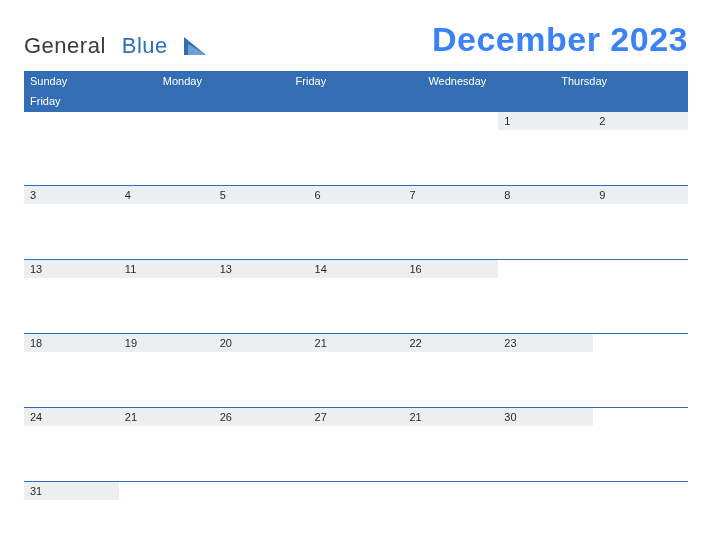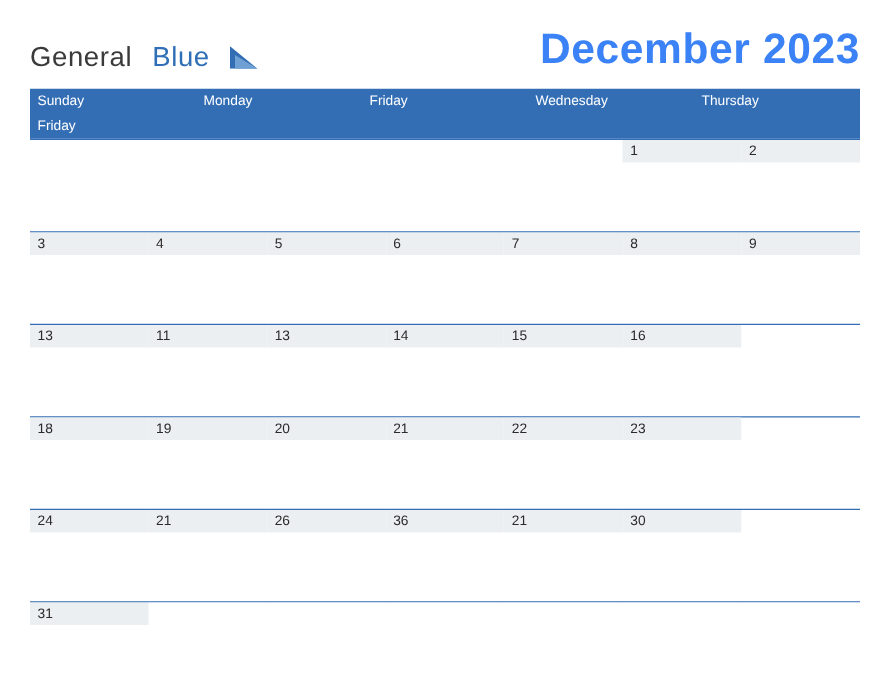--- a/index.html
+++ b/index.html
@@ -148,23 +148,20 @@
         <div class="cell">
           <span class="num">11</span>
         </div>
         <div class="cell">
           <span class="num">13</span>
         </div>
         <div class="cell">
           <span class="num">14</span>
         </div>
         <div class="cell">
-          <span class="num">15</span>
-        </div>
-        <div class="cell">
           <span class="num">16</span>
         </div>
       </div>
       <div class="week">
         <div class="cell">
           <span class="num">18</span>
         </div>
         <div class="cell">
           <span class="num">19</span>
         </div>
@@ -185,21 +182,21 @@
         <div class="cell">
           <span class="num">24</span>
         </div>
         <div class="cell">
           <span class="num">21</span>
         </div>
         <div class="cell">
           <span class="num">26</span>
         </div>
         <div class="cell">
-          <span class="num">36</span>
+          <span class="num">27</span>
         </div>
         <div class="cell">
           <span class="num">21</span>
         </div>
         <div class="cell">
           <span class="num">30</span>
         </div>
       </div>
       <div class="week">
         <div class="cell">

